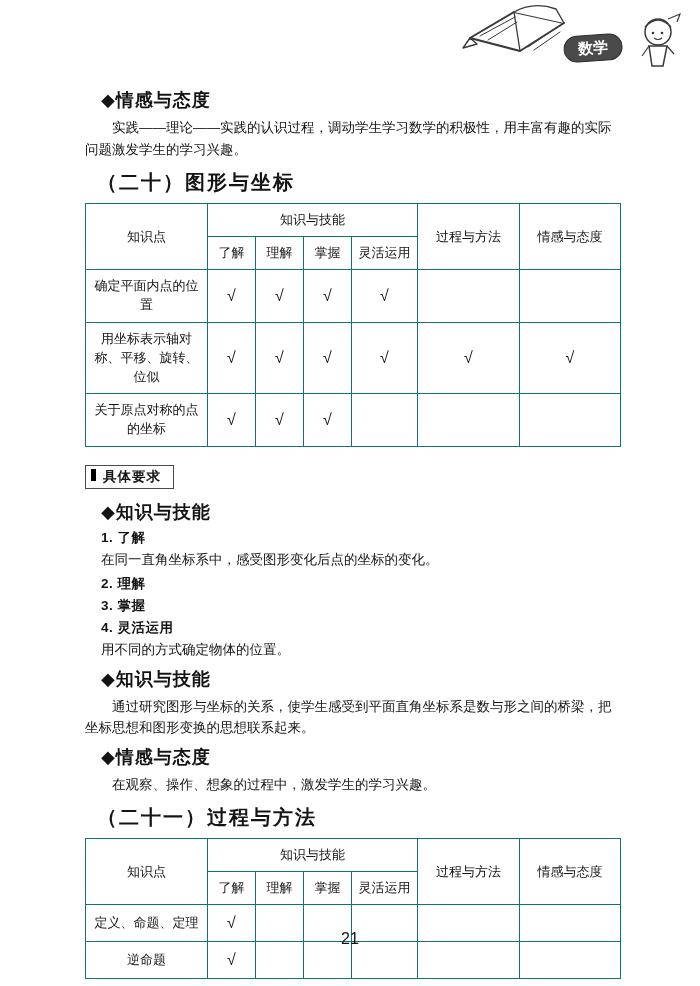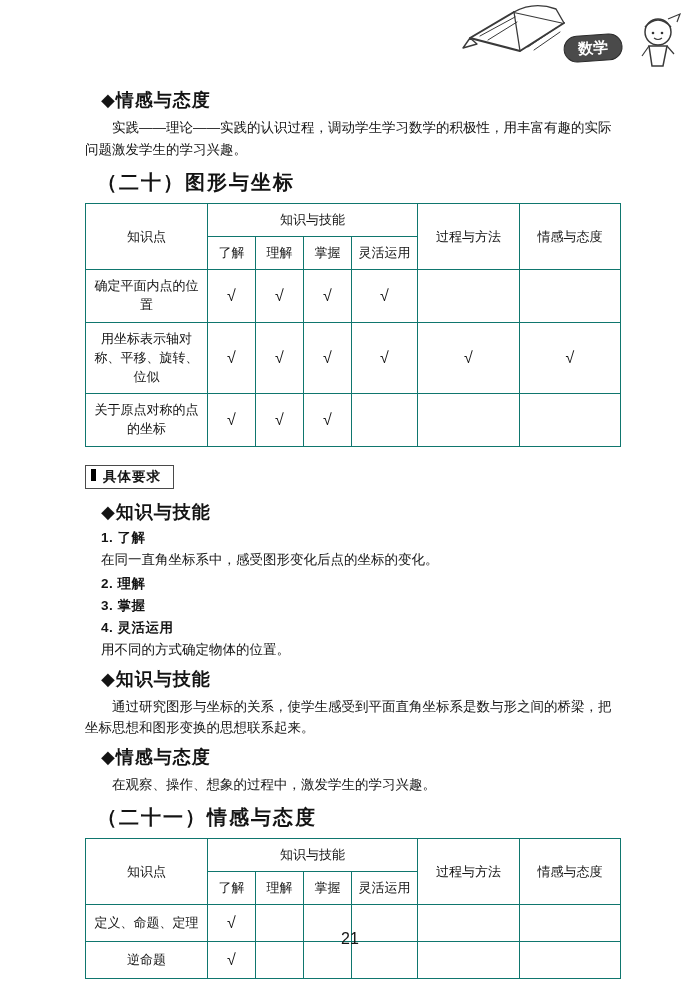--- a/index.html
+++ b/index.html
@@ -178,21 +178,21 @@
     <div class="item-num">3. 掌握</div>
     <div class="item-num">4. 灵活运用</div>
     <div class="item-text">用不同的方式确定物体的位置。</div>
 
     <div class="h-diamond">◆知识与技能</div>
     <p class="para">通过研究图形与坐标的关系，使学生感受到平面直角坐标系是数与形之间的桥梁，把坐标思想和图形变换的思想联系起来。</p>
 
     <div class="h-diamond">◆情感与态度</div>
     <p class="para">在观察、操作、想象的过程中，激发学生的学习兴趣。</p>
 
-    <div class="section-title">（二十一）情感与态度</div>
+    <div class="section-title">（二十一）过程与方法</div>
 
     <table class="matrix">
       <colgroup>
         <col style="width:122px">
           <col style="width:48px">
           <col style="width:48px">
         <col style="width:48px">
           <col style="width:66px">
           <col style="width:102px">
           <col style="width:101px">

